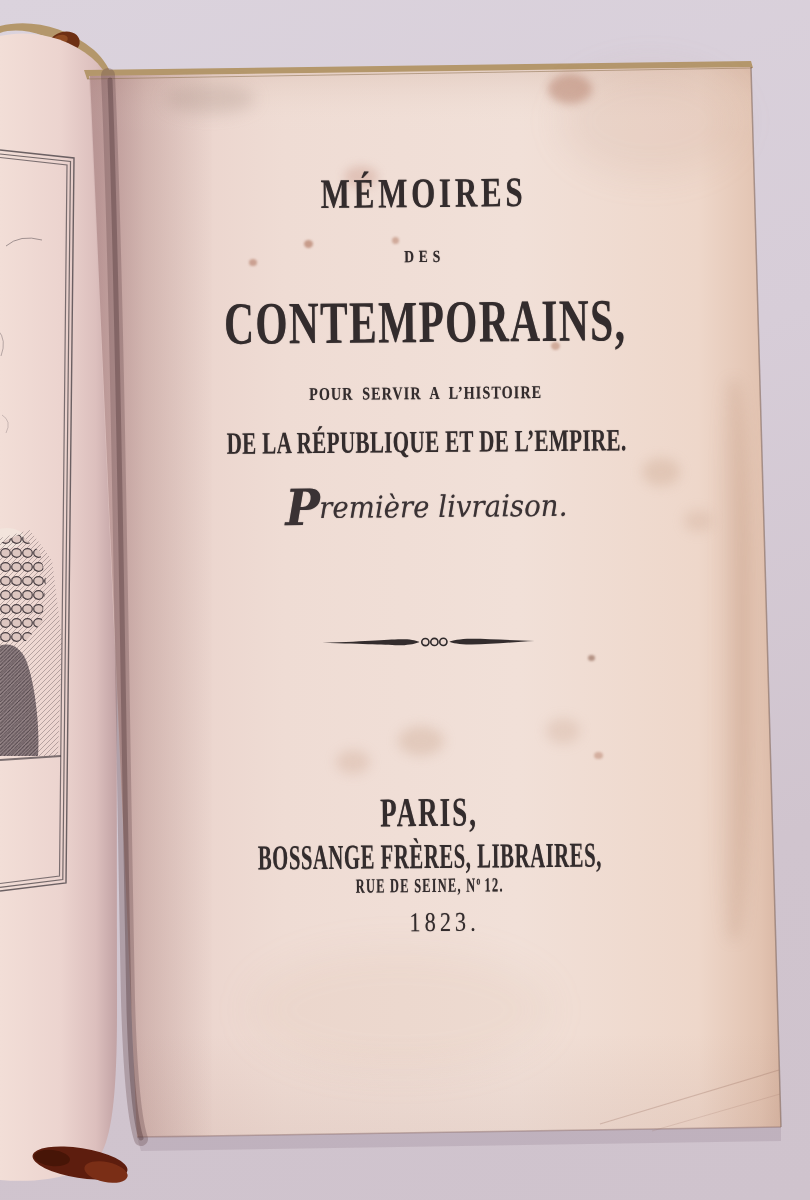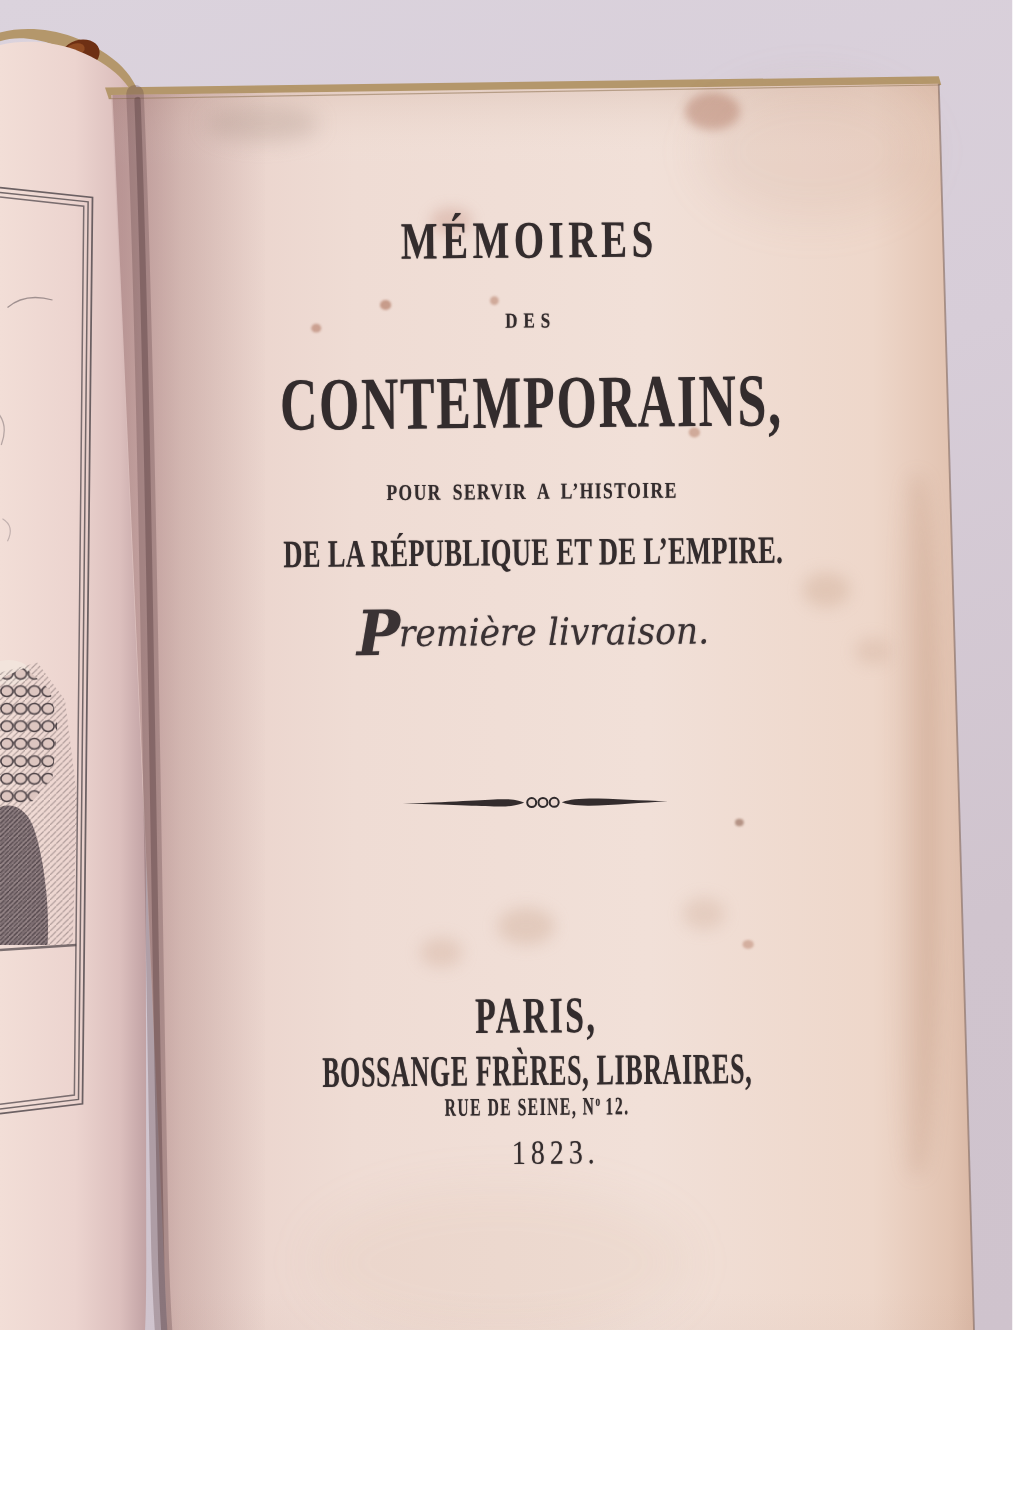--- a/index.html
+++ b/index.html
@@ -1,17 +1,17 @@
 <!DOCTYPE html>
 <html><head>
 <meta charset="utf-8">
 <style>
   html,body{margin:0;padding:0;}
   .scene{
-    position:relative; width:810px; height:1064px; overflow:hidden;
+    position:relative; width:810px; height:1200px; overflow:hidden;
     background:linear-gradient(160deg,#dbd3dd 0%,#d7cdd8 40%,#d0c4ce 75%,#cfc3cd 100%);
     font-family:"Liberation Serif", serif;
   }
   .photo-svg{position:absolute;left:0;top:0;}
   
   .stains{position:absolute;inset:0;pointer-events:none;}
   .stain{position:absolute;display:block;border-radius:50%;}
   
   .text-layer{
     position:absolute; inset:0;

